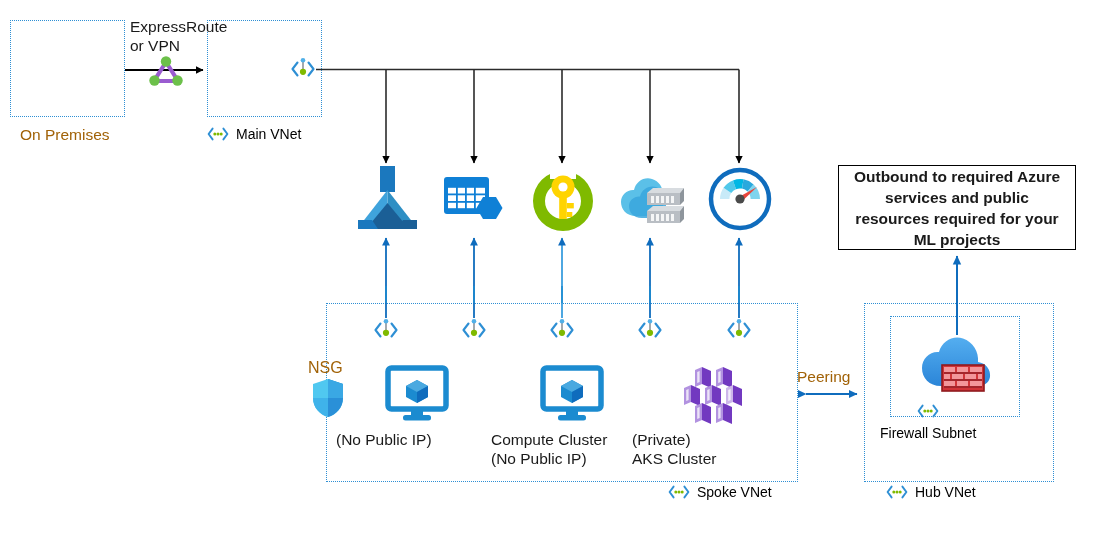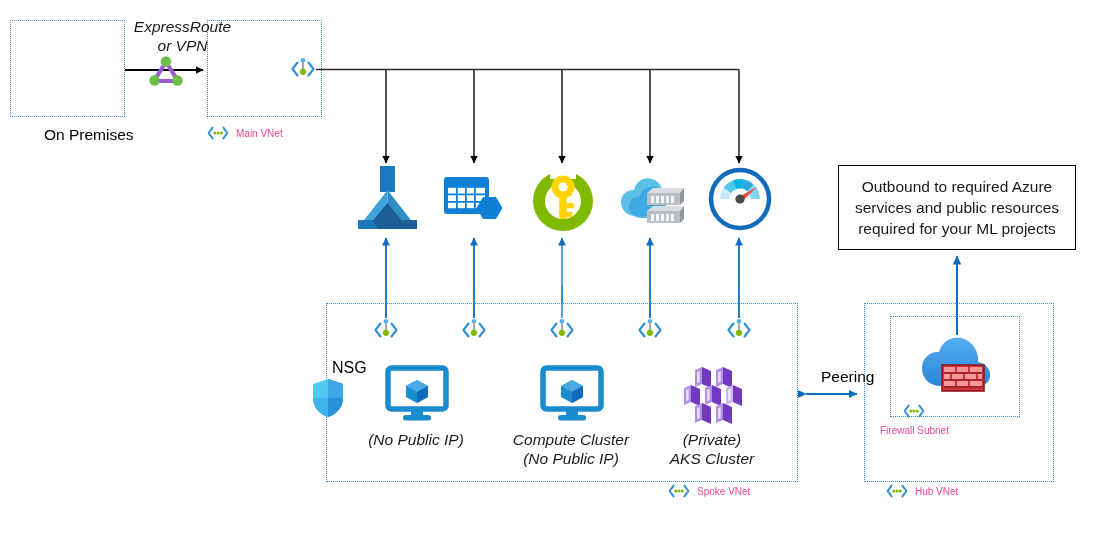--- a/index.html
+++ b/index.html
@@ -1,29 +1,29 @@
 <!DOCTYPE html>
 <html><head>
 <meta charset="utf-8">
 <style>
   html,body{margin:0;padding:0;background:#ffffff;}
   body{width:1099px;height:535px;position:relative;overflow:hidden;
        font-family:"Liberation Sans","DejaVu Sans",sans-serif;
        color:#1a1a1a;-webkit-font-smoothing:antialiased;}
   #canvas{position:absolute;inset:0;}
   .vnet-box{position:absolute;border:1px dotted #2e8fd4;box-sizing:border-box;background:transparent;}
-  .lbl{position:absolute;font-size:15.5px;line-height:18px;white-space:nowrap;color:#000000;margin-left:24px;}
-  .lbl-c{position:absolute;font-size:15.5px;line-height:19px;text-align:center;color:#1a1a1a;font-style:italic;}
-  .vnet-lbl{position:absolute;display:flex;align-items:center;gap:7px;font-size:10px;white-space:nowrap;color:#ec4899;}
+  .lbl{position:absolute;font-size:15.5px;line-height:18px;white-space:nowrap;color:#a16207;}
+  .lbl-c{position:absolute;font-size:15.5px;line-height:19px;text-align:left;color:#1a1a1a;}
+  .vnet-lbl{position:absolute;display:flex;align-items:center;gap:7px;font-size:14px;white-space:nowrap;color:#000000;}
   svg{display:block;overflow:visible;}
   .svg-layer{position:absolute;left:0;top:0;width:1099px;height:535px;pointer-events:none;}
   .icon{position:absolute;}
   .note{position:absolute;box-sizing:border-box;border:1px solid #000;background:#fff;
         display:flex;align-items:center;justify-content:center;text-align:center;
-        font-size:15.5px;line-height:21px;padding:4px 8px;color:#1a1a1a;}
+        font-size:15.5px;line-height:21px;padding:4px 8px;color:#1a1a1a;font-weight:bold;}
 </style>
 </head>
 <body>
 
 <div id="canvas">
 
   <div class="vnet-box" style="left:10px;top:20px;width:115px;height:97px;"></div>
 
   <div class="vnet-box" style="left:207px;top:20px;width:115px;height:97px;"></div>
 

